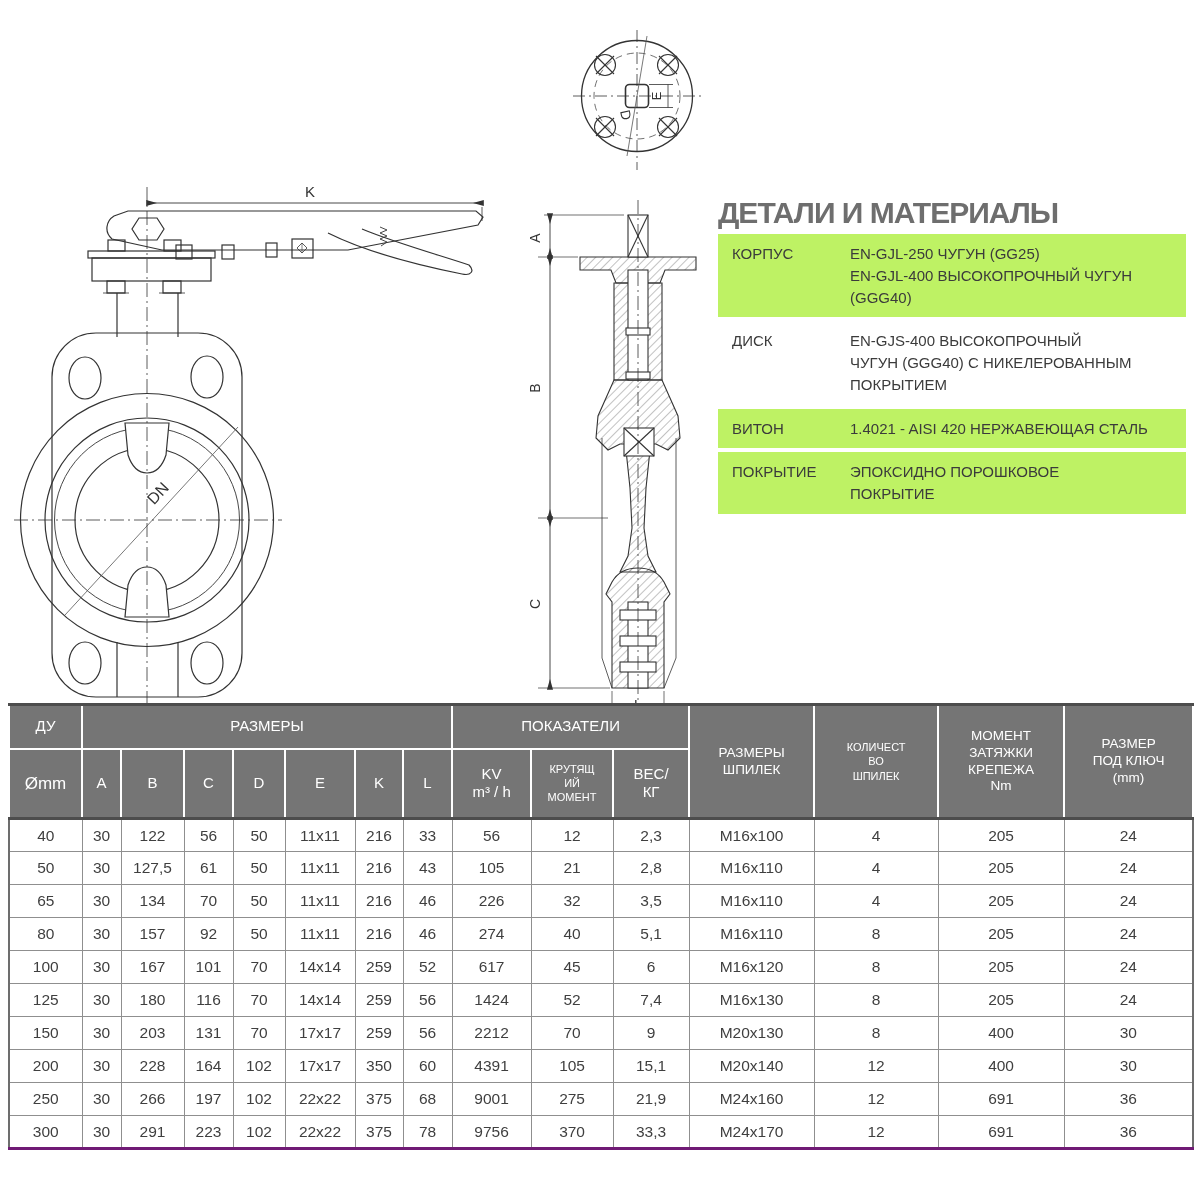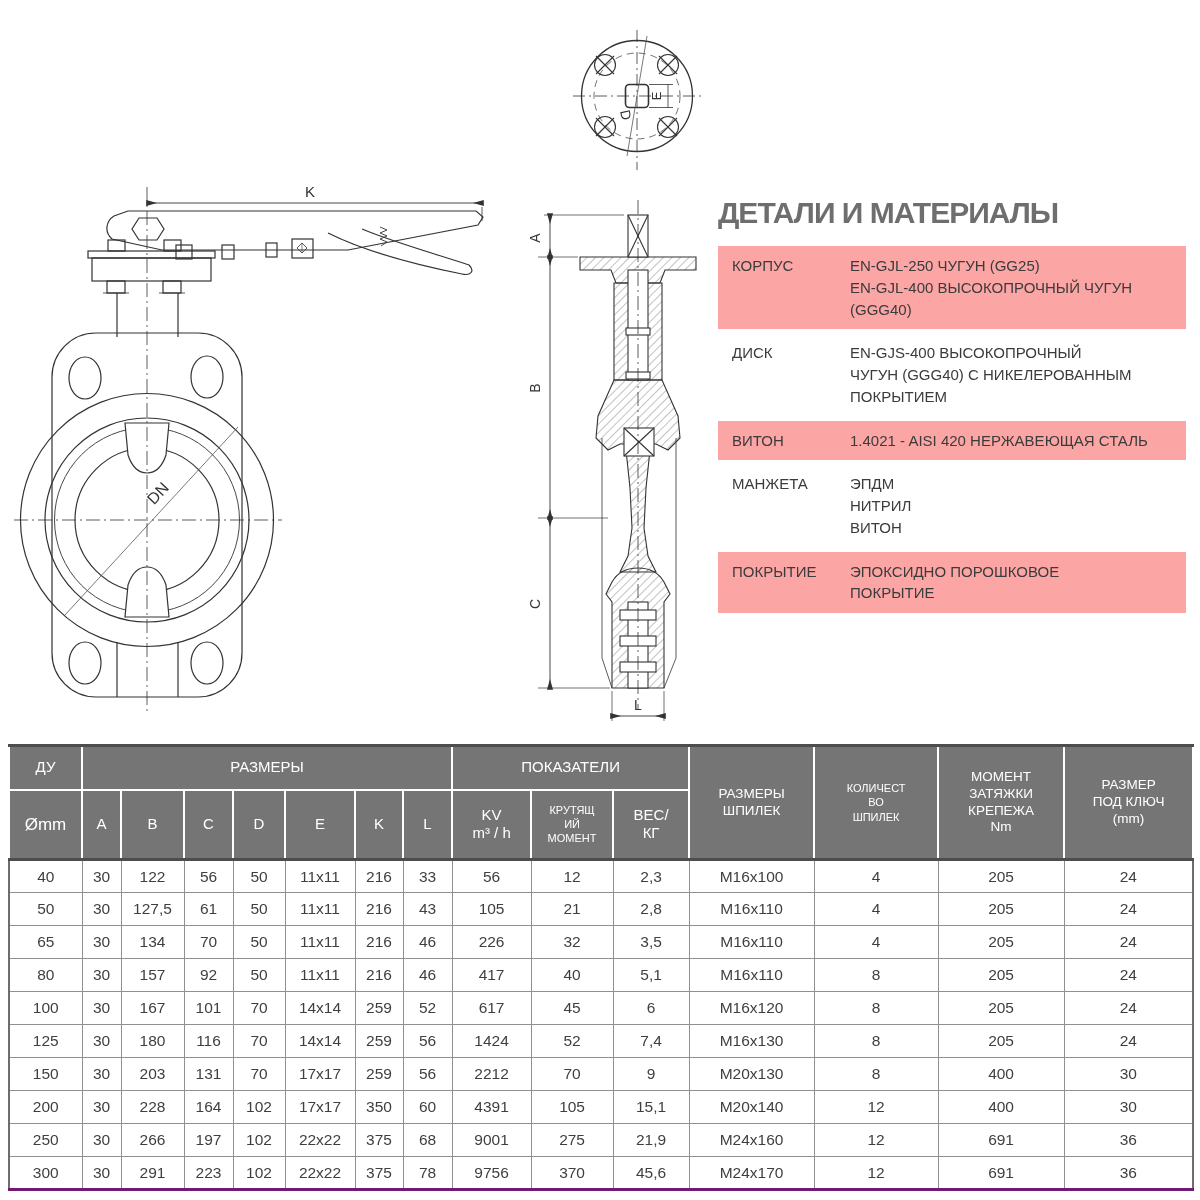--- a/index.html
+++ b/index.html
@@ -10,29 +10,29 @@
   
   .dwg { position:absolute; }
   .dwg text { font-family:"Liberation Sans","DejaVu Sans",sans-serif; fill:#333; }
   #front-view { left:10px;  top:185px; }
   #top-view   { left:563px; top:22px;  }
   #side-view  { left:520px; top:188px; }
 
   
   .materials-panel { position:absolute; left:718px; top:196px; width:468px; }
   .materials-title { font-size:30px; font-weight:bold; color:#6e6e6e; letter-spacing:-1px;
-                     margin-bottom:16px; white-space:nowrap; }
+                     margin-bottom:4px; white-space:nowrap; }
   .mat-row { display:grid; grid-template-columns:132px 1fr; margin-bottom:4px;
              font-size:15px; line-height:1.45; color:#3b3b3b; }
-  .mat-row.shaded { background:#fca5a5; }
+  .mat-row.shaded { background:#bef264; }
   .mat-label { padding:9px 4px 9px 14px; }
   .mat-value { padding:9px 6px 9px 0; white-space:pre-line; }
 
   
-  .dims-wrap { position:absolute; left:8px; top:744px; width:1164px; }
+  .dims-wrap { position:absolute; left:8px; top:703px; width:1164px; }
   table.dims { border-collapse:collapse; table-layout:fixed; width:1184px;
                border:2px solid #6d6d6d; }
   .dims th { background:#757575; color:#fff; font-weight:normal; font-size:15px;
              text-align:center; vertical-align:middle; border:2px solid #fff;
              white-space:pre-line; line-height:1.25; padding:2px; }
   .dims thead tr:first-child  th { height:44px; border-top:3px solid #4d4d4d; }
   .dims thead tr:first-child  th[rowspan] { height:auto; }
   .dims thead tr:last-child   th { height:70px; border-bottom:3px solid #4d4d4d; }
   .dims thead th[rowspan] { border-bottom:3px solid #4d4d4d; }
   .dims th.sm { font-size:11px; line-height:1.3; }
@@ -220,26 +220,20 @@
         </div>
         <div class="mat-row">
           <div class="mat-label">ДИСК</div>
           <div class="mat-value">EN-GJS-400 ВЫСОКОПРОЧНЫЙ
 ЧУГУН (GGG40) С НИКЕЛЕРОВАННЫМ
 ПОКРЫТИЕМ</div>
         </div>
         <div class="mat-row shaded">
           <div class="mat-label">ВИТОН</div>
           <div class="mat-value">1.4021 - AISI 420 НЕРЖАВЕЮЩАЯ СТАЛЬ</div>
-        </div>
-        <div class="mat-row">
-          <div class="mat-label">МАНЖЕТА</div>
-          <div class="mat-value">ЭПДМ
-НИТРИЛ
-ВИТОН</div>
         </div>
         <div class="mat-row shaded">
           <div class="mat-label">ПОКРЫТИЕ</div>
           <div class="mat-value">ЭПОКСИДНО ПОРОШКОВОЕ
 ПОКРЫТИЕ</div>
         </div>
       </div>
   </div>
 
   <div class="dims-wrap">
@@ -351,21 +345,21 @@
           </tr>
           <tr>
             <td>80</td>
             <td>30</td>
             <td>157</td>
             <td>92</td>
             <td>50</td>
             <td>11x11</td>
             <td>216</td>
             <td>46</td>
-            <td>417</td>
+            <td>274</td>
             <td>40</td>
             <td>5,1</td>
             <td>M16x110</td>
             <td>8</td>
             <td>205</td>
             <td>24</td>
           </tr>
           <tr>
             <td>100</td>
             <td>30</td>
@@ -455,21 +449,21 @@
             <td>300</td>
             <td>30</td>
             <td>291</td>
             <td>223</td>
             <td>102</td>
             <td>22x22</td>
             <td>375</td>
             <td>78</td>
             <td>9756</td>
             <td>370</td>
-            <td>45,6</td>
+            <td>33,3</td>
             <td>M24x170</td>
             <td>12</td>
             <td>691</td>
             <td>36</td>
           </tr>
         </tbody>
     </table>
   </div>
 
 </div>

